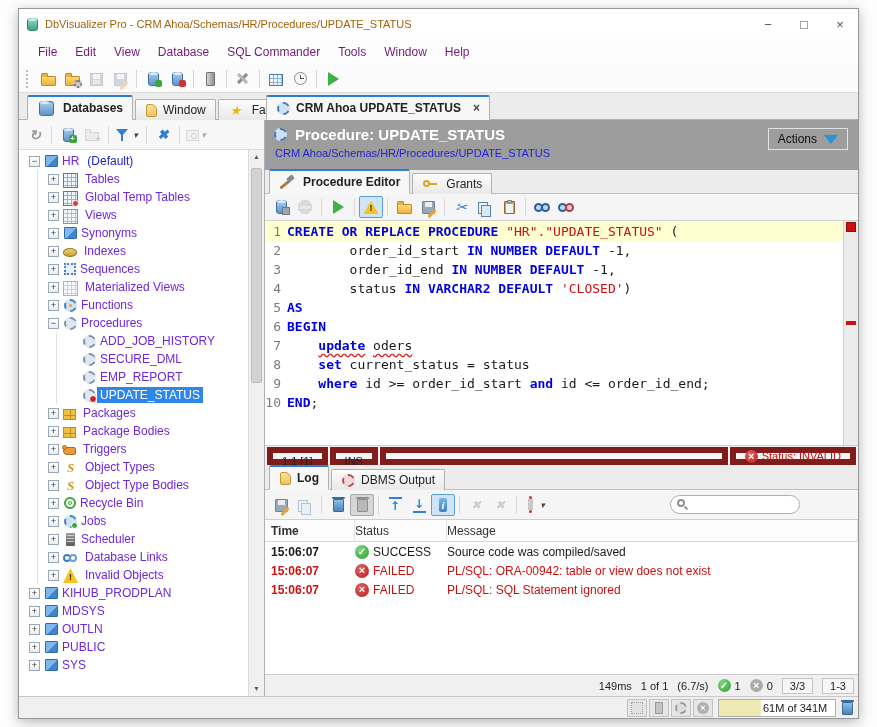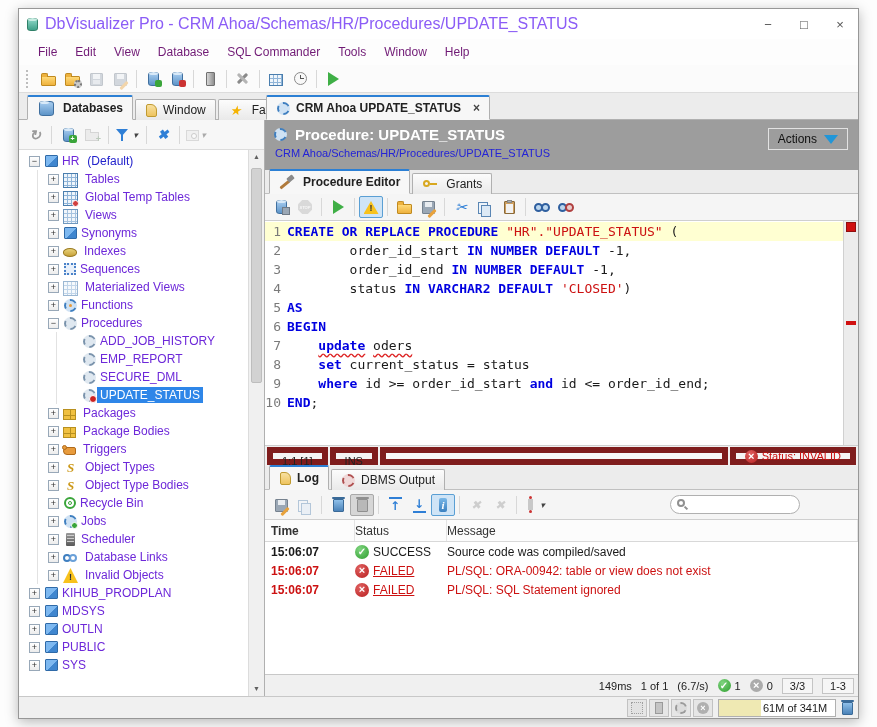--- a/index.html
+++ b/index.html
@@ -2,21 +2,21 @@
 <html><head>
 <meta charset="utf-8">
 <style>
   *{margin:0;padding:0;box-sizing:border-box}
   html,body{width:877px;height:727px;overflow:hidden;background:#fdfdfd}
   .stage{position:relative;width:877px;height:727px;font-family:"Liberation Sans",sans-serif;color:#1a1a1a}
   .window{position:absolute;left:18px;top:8px;width:841px;height:711px;background:#f0f0f0;border:1px solid #979797;box-shadow:0 3px 12px rgba(0,0,0,.28);display:flex;flex-direction:column}
 
   
   .titlebar{height:30px;background:#fff;display:flex;align-items:center;padding-left:8px;flex:none}
-  .titlebar .title{font-size:16px;color:#8b5cf6;margin-left:7px;white-space:nowrap}
+  .titlebar .title{font-size:11px;color:#a16207;margin-left:7px;white-space:nowrap}
   .wctrls{margin-left:auto;display:flex;height:100%}
   .wbtn{width:36px;height:100%;display:flex;align-items:center;justify-content:center;font-size:13px;color:#555}
   
   .menubar{height:26px;background:#fdfdfd;display:flex;align-items:center;padding-left:10px;flex:none}
   .mitem{padding:0 9px;font-size:12px;color:#701a75}
   
   .toolbar{height:28px;background:#fbfbfb;border-bottom:1px solid #dcdcdc;display:flex;align-items:center;padding-left:5px;flex:none}
   .grip{width:5px;height:18px;border-left:2px dotted #bdbdbd;margin:0 5px 0 2px}
   .iconstrip{display:flex;align-items:center;height:100%}
   .tbtn{min-width:24px;height:22px;display:flex;align-items:center;justify-content:center;border:1px solid transparent;border-radius:2px;padding:0 1px}
@@ -205,21 +205,21 @@
   
   .log-table{flex:1;min-height:0;background:#fff;font-size:12px;overflow:hidden;display:flex;flex-direction:column}
   .lhead{display:flex;height:22px;align-items:center;background:#fcfcfc;border-bottom:1px solid #d8d8d8;color:#333;flex:none}
   .lhead span{border-right:1px solid #e4e4e4;height:100%;line-height:22px}
   .lrow{display:flex;height:19px;align-items:center;flex:none}
   .c-time{width:90px;flex:none;padding-left:6px;font-weight:bold}
   .c-status{width:92px;flex:none;display:flex;align-items:center;gap:4px}
   .c-msg{flex:1;min-width:0;white-space:nowrap}
   .lrow .i-check,.lrow .i-fail{width:14px;height:14px}
   .lrow.err{color:#cc1111}
-  .stxt.u{text-decoration:underline}
+  .stxt.u{}
   .log-footer{height:22px;flex:none;background:#f0f0f0;border-top:1px solid #c8c8c8;display:flex;align-items:center;justify-content:flex-end;font-size:11px;color:#222;padding-right:4px;gap:9px}
   .log-footer .cnt{display:flex;align-items:center;gap:4px}
   .log-footer .i-check,.log-footer .i-zero{width:13px;height:13px}
   .fcell{border:1px solid #c4c4c4;background:#f6f6f6;padding:1px 7px;margin-left:0}
 
   
   .app-status{height:22px;flex:none;background:#f0f0f0;border-top:1px solid #c8c8c8;display:flex;align-items:center;justify-content:flex-end;padding-right:5px}
   .sbtn{width:20px;height:18px;border:1px solid #c2c2c2;background:#e6e6e6;display:flex;align-items:center;justify-content:center;margin-left:2px}
   .mem{width:118px;height:18px;border:1px solid #b0b0b0;background:#fff;position:relative;margin-left:5px;font-size:11px;overflow:hidden}
   .mem .fill{position:absolute;left:0;top:0;bottom:0;width:36%;background:#efe9b3}
@@ -414,27 +414,27 @@
               <div class="trow">
                 <span class="tind" style="width: 48px;"></span>
                 <span class="texp none"></span>
                 <i class="ti t-gear"></i>
                 <span class="tlab">ADD_JOB_HISTORY</span>
               </div>
               <div class="trow">
                 <span class="tind" style="width: 48px;"></span>
                 <span class="texp none"></span>
                 <i class="ti t-gear"></i>
-                <span class="tlab">EMP_REPORT</span>
+                <span class="tlab">SECURE_DML</span>
               </div>
               <div class="trow">
                 <span class="tind" style="width: 48px;"></span>
                 <span class="texp none"></span>
                 <i class="ti t-gear"></i>
-                <span class="tlab">SECURE_DML</span>
+                <span class="tlab">EMP_REPORT</span>
               </div>
               <div class="trow">
                 <span class="tind" style="width: 48px;"></span>
                 <span class="texp none"></span>
                 <i class="ti t-gear-error"></i>
                 <span class="tlab sel">UPDATE_STATUS</span>
               </div>
               <div class="trow">
                 <span class="tind" style="width: 29px;"></span>
                 <span class="texp">+</span>

